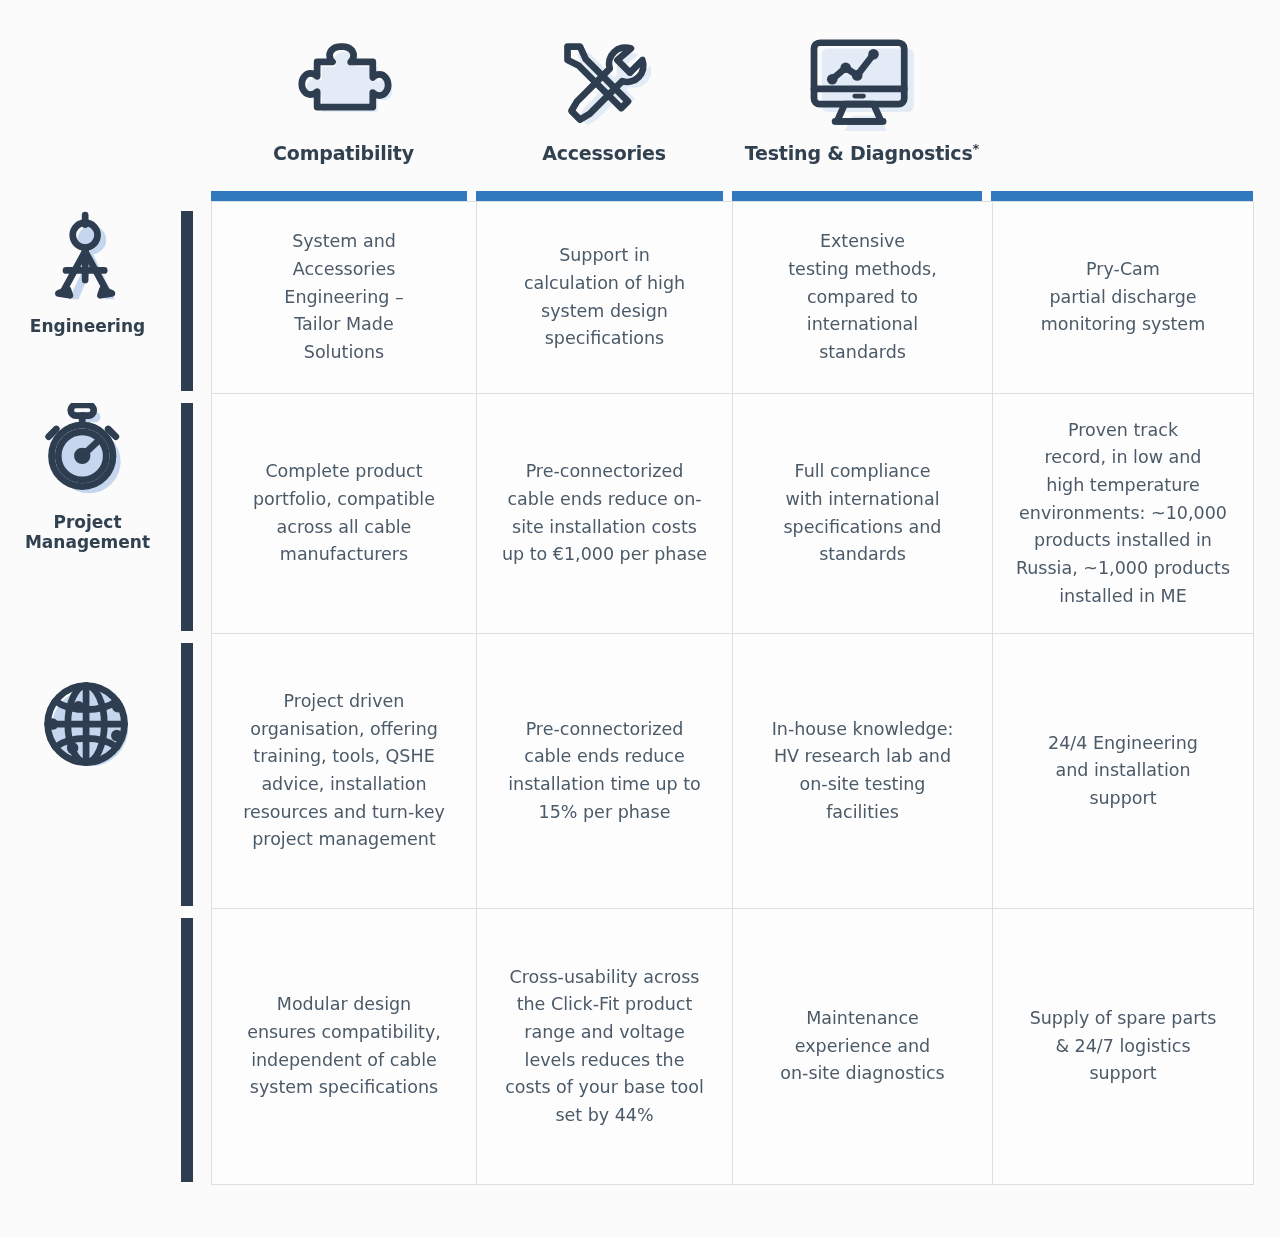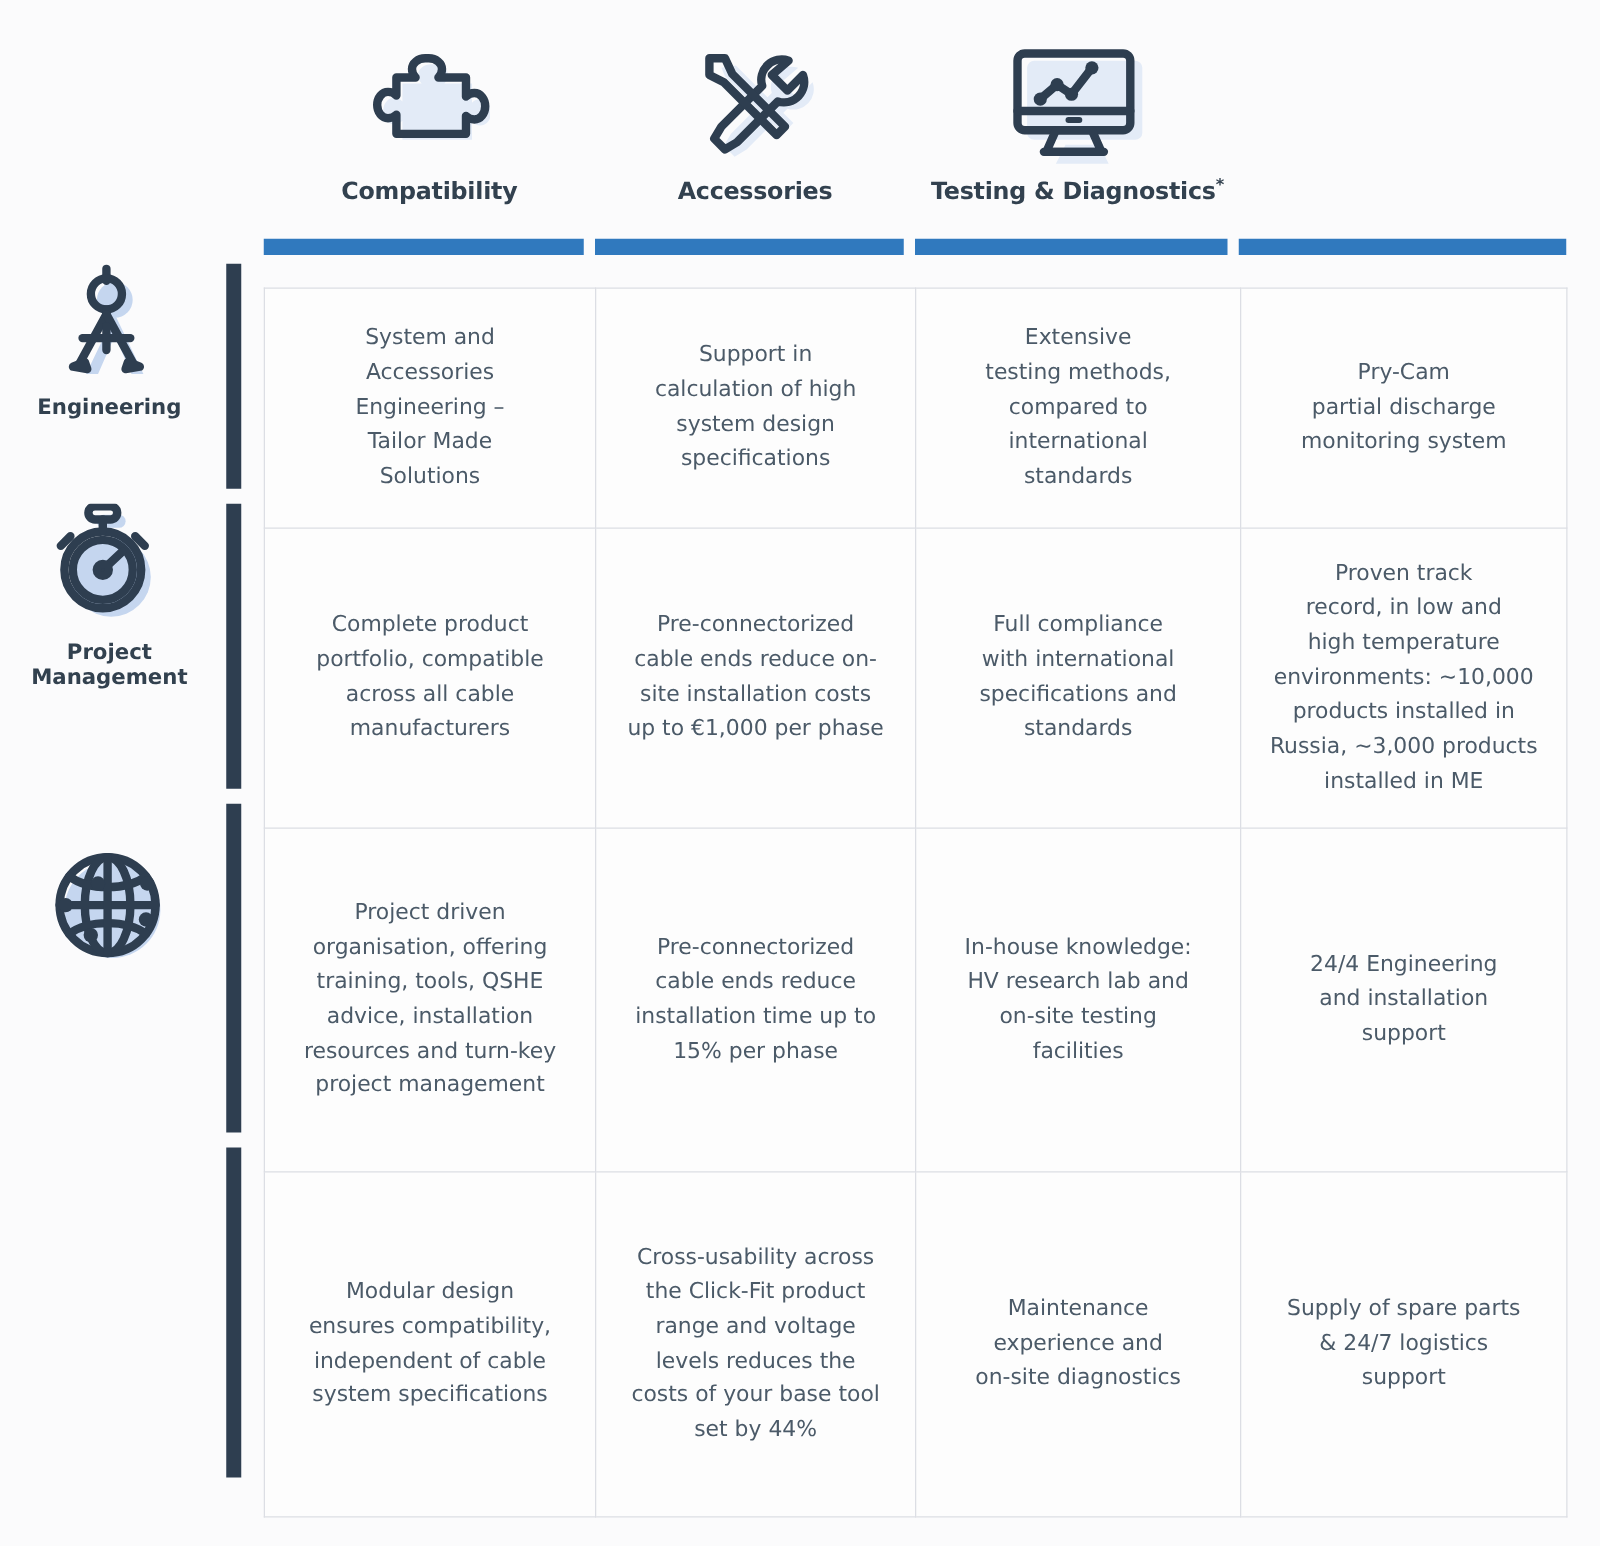--- a/index.html
+++ b/index.html
@@ -113,21 +113,21 @@
   }
   .rail-gap {
     width: 12px;
     background: transparent;
   }
 
   
   .matrix {
     position: absolute;
     left: 211px;
-    top: 230px;
+    top: 201px;
     width: 1042px;
     border-collapse: collapse;
     table-layout: fixed;
   }
   .matrix td {
     border: 1px solid #dcdee4;
     background: #fdfdfd;
     vertical-align: middle;
     text-align: center;
     padding: 10px 18px;
@@ -353,21 +353,21 @@
 with international
 specifications and
 standards</span>
           </td>
         <td>
             <span class="cell-text">Proven track
 record, in low and
 high temperature
 environments: ~10,000
 products installed in
-Russia, ~3,000 products
+Russia, ~1,000 products
 installed in ME</span>
           </td>
       </tr>
       <tr style="height:275px">
         <td>
             <span class="cell-text">Project driven
 organisation, offering
 training, tools, QSHE
 advice, installation
 resources and turn-key

